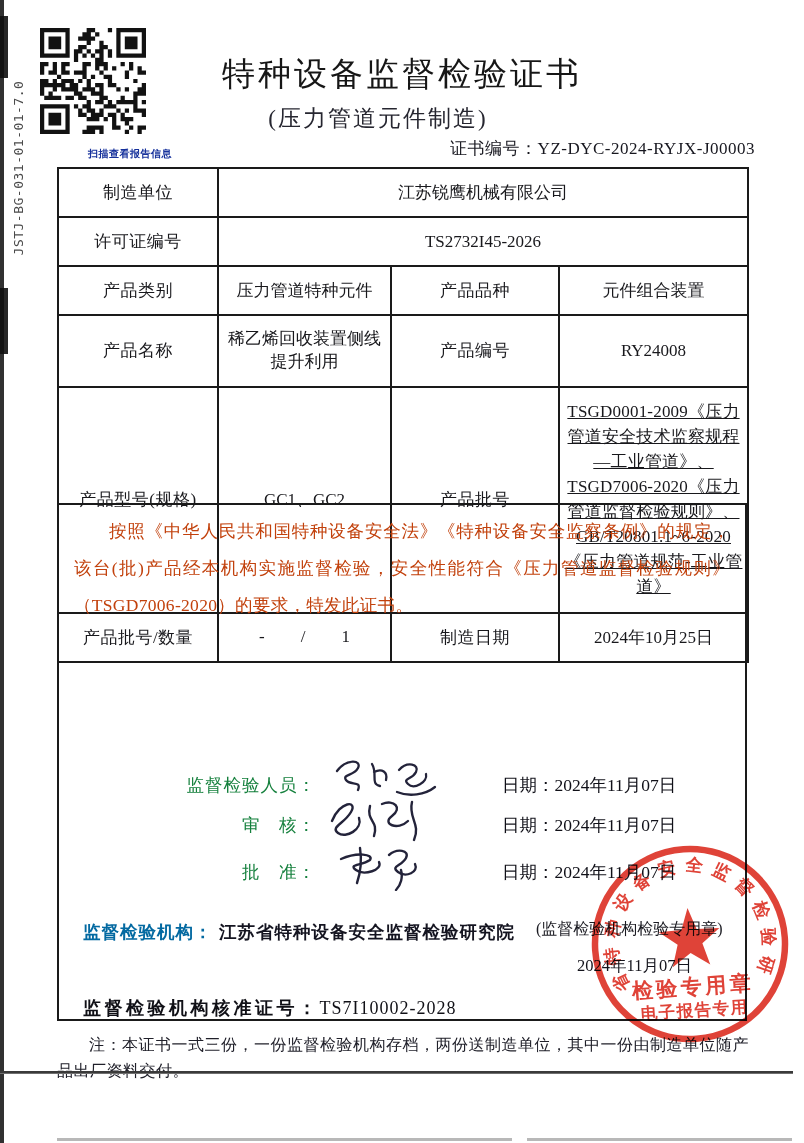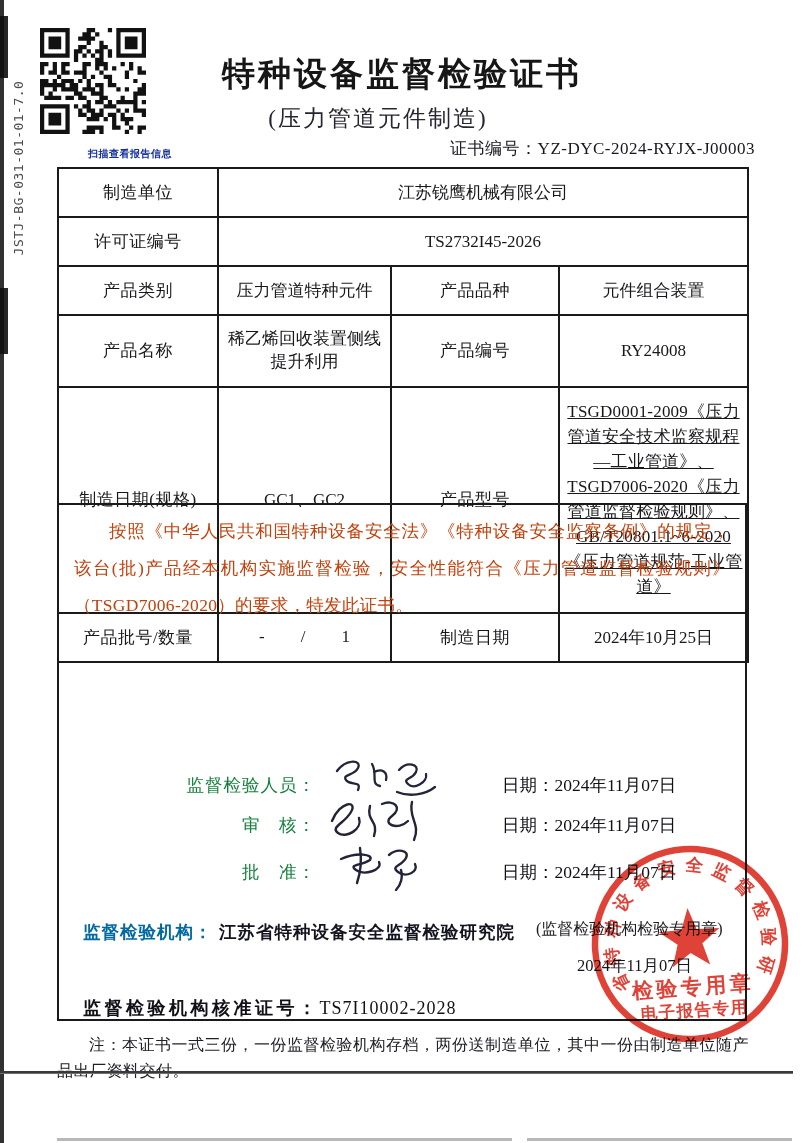--- a/index.html
+++ b/index.html
@@ -28,21 +28,21 @@
   
   .qr-wrap{position:absolute;left:40px;top:28px;width:110px;}
   .qr-caption{
     position:absolute;left:44px;top:147px;width:140px;
     font-size:10px;font-weight:bold;color:var(--blue);letter-spacing:.5px;margin-left:44px;
   }
   
   .title{
     position:absolute;left:0;top:52px;width:804px;text-align:center;
     font-family:"Liberation Sans","DejaVu Sans",sans-serif;
-    font-size:33px;font-weight:bold;letter-spacing:3px;color:#161616;
+    font-size:33px;font-weight:normal;letter-spacing:3px;color:#161616;
   }
   .subtitle{
     position:absolute;left:-24px;top:103px;width:804px;text-align:center;
     font-size:23px;color:#262630;letter-spacing:2px;
   }
   .cert-line{
     position:absolute;top:137px;right:49px;
     font-size:17px;color:#17171f;letter-spacing:.5px;
   }
   
@@ -142,23 +142,23 @@
       <td class="lbl">产品品种</td>
       <td>元件组合装置</td>
     </tr>
     <tr class="r4">
       <td class="lbl">产品名称</td>
       <td class="pname">稀乙烯回收装置侧线提升利用</td>
       <td class="lbl">产品编号</td>
       <td>RY24008</td>
     </tr>
     <tr class="r5">
-      <td class="lbl">制造日期(规格)</td>
+      <td class="lbl">产品型号(规格)</td>
       <td>GC1、GC2</td>
-      <td class="lbl">产品型号</td>
+      <td class="lbl">产品批号</td>
       <td class="std">TSGD0001-2009《压力管道安全技术监察规程—工业管道》、TSGD7006-2020《压力管道监督检验规则》、GB/T20801.1~6-2020《压力管道规范-工业管道》</td>
     </tr>
     <tr class="r6">
       <td class="lbl">产品批号/数量</td>
       <td>
         <div class="batch-cell">
           <span>-</span>
           <span>/</span>
           <span>1</span>
         </div>

